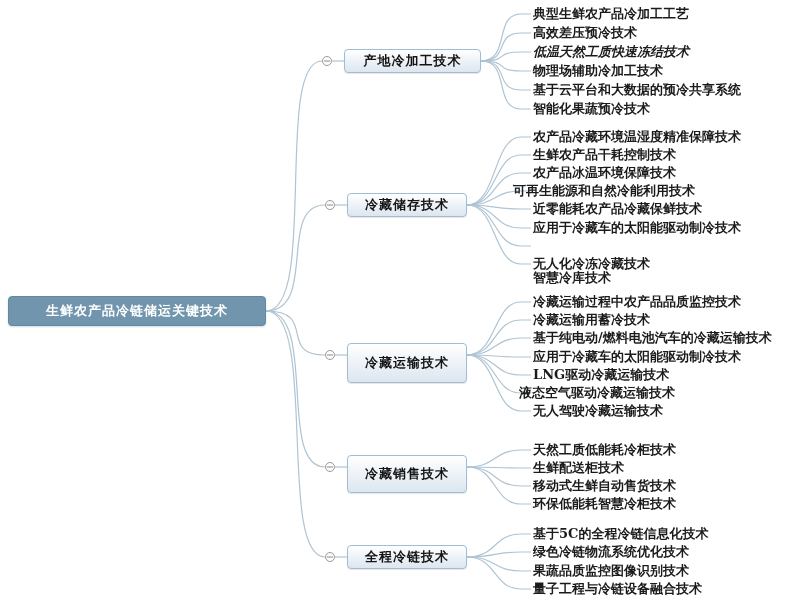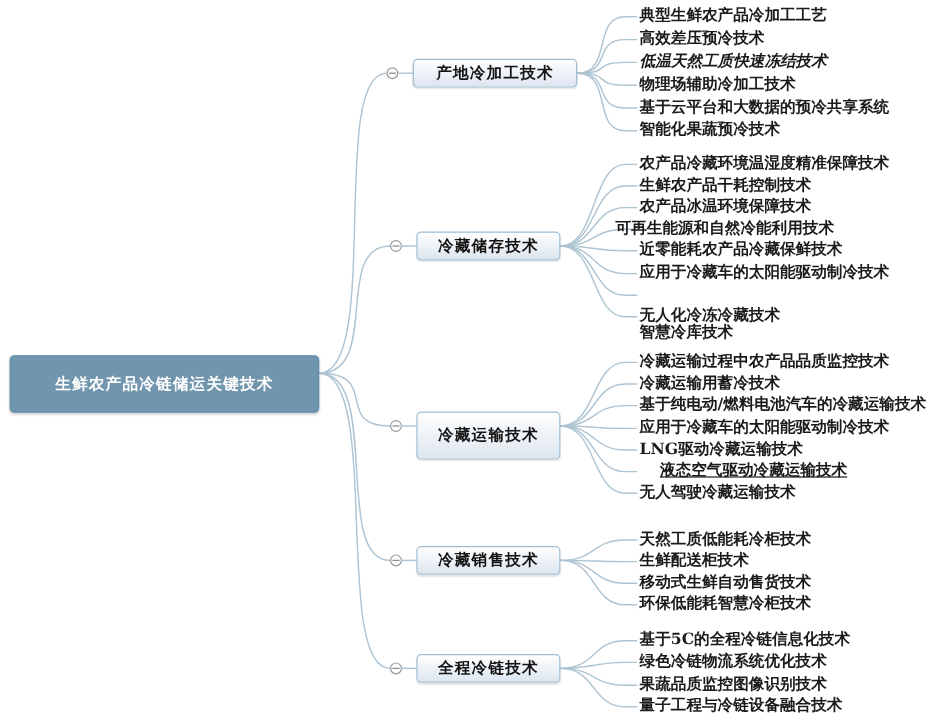--- a/index.html
+++ b/index.html
@@ -86,21 +86,21 @@
         <circle cx="330" cy="557" r="4.5" class="handle-circle"></circle>
         <line x1="327" x2="333" y1="557" y2="557" class="handle-minus"></line>
       </g>
       <path d="M 334.5 557 H 347" class="conn"></path>
       <path d="M 467 557 C 497 557, 493 534, 521 534 H 531" class="conn"></path>
       <path d="M 467 557 C 497 557, 493 552, 521 552 H 531" class="conn"></path>
       <path d="M 467 557 C 497 557, 493 571, 521 571 H 531" class="conn"></path>
       <path d="M 467 557 C 497 557, 493 589, 521 589 H 531" class="conn"></path>
     </svg>
 
-  <div class="node root-node" style="left:8px;top:296px;width:258px;height:48px;">
+  <div class="node root-node" style="left:8px;top:296px;width:258px;height:30px;">
     <span>生鲜农产品冷链储运关键技术</span>
   </div>
 
   <div>
       <div class="node branch-node" style="left: 344px; top: 49px; width: 137px; height: 24px;">
         <span>产地冷加工技术</span>
       </div>
       <div class="leaf-node" style="left: 533px; top: 5px;"><span>典型生鲜农产品冷加工工艺</span></div>
       <div class="leaf-node" style="left: 533px; top: 24px;"><span>高效差压预冷技术</span></div>
       <div class="leaf-node" style="left: 533px; top: 43px; font-style: italic;"><span>低温天然工质快速冻结技术</span></div>
@@ -119,23 +119,23 @@
       <div class="leaf-node" style="left: 533px; top: 237px; margin-top: 32px;"><span>智慧冷库技术</span></div>
       <div class="leaf-node" style="left: 533px; top: 255px;"><span>无人化冷冻冷藏技术</span></div>
       <div class="node branch-node" style="left: 347px; top: 343px; width: 120px; height: 40px;">
         <span>冷藏运输技术</span>
       </div>
       <div class="leaf-node" style="left: 533px; top: 293px;"><span>冷藏运输过程中农产品品质监控技术</span></div>
       <div class="leaf-node" style="left: 533px; top: 311px;"><span>冷藏运输用蓄冷技术</span></div>
       <div class="leaf-node" style="left: 533px; top: 329px; text-align: right;"><span>基于纯电动/燃料电池汽车的冷藏运输技术</span></div>
       <div class="leaf-node" style="left: 533px; top: 348px;"><span>应用于冷藏车的太阳能驱动制冷技术</span></div>
       <div class="leaf-node" style="left: 533px; top: 366px; text-align: center;"><span>LNG驱动冷藏运输技术</span></div>
-      <div class="leaf-node" style="left: 550px; top: 384px; text-decoration: underline;"><span>液态空气驱动冷藏运输技术</span></div>
+      <div class="leaf-node" style="left: 519px; top: 384px;"><span>液态空气驱动冷藏运输技术</span></div>
       <div class="leaf-node" style="left: 533px; top: 402px;"><span>无人驾驶冷藏运输技术</span></div>
-      <div class="node branch-node" style="left: 347px; top: 455px; width: 120px; height: 24px;">
+      <div class="node branch-node" style="left: 347px; top: 455px; width: 120px; height: 38px;">
         <span>冷藏销售技术</span>
       </div>
       <div class="leaf-node" style="left: 533px; top: 441px;"><span>天然工质低能耗冷柜技术</span></div>
       <div class="leaf-node" style="left: 533px; top: 459px;"><span>生鲜配送柜技术</span></div>
       <div class="leaf-node" style="left: 533px; top: 477px;"><span>移动式生鲜自动售货技术</span></div>
       <div class="leaf-node" style="left: 533px; top: 495px;"><span>环保低能耗智慧冷柜技术</span></div>
       <div class="node branch-node" style="left: 347px; top: 545px; width: 120px; height: 24px;">
         <span>全程冷链技术</span>
       </div>
       <div class="leaf-node" style="left: 533px; top: 525px;"><span>基于5C的全程冷链信息化技术</span></div>

